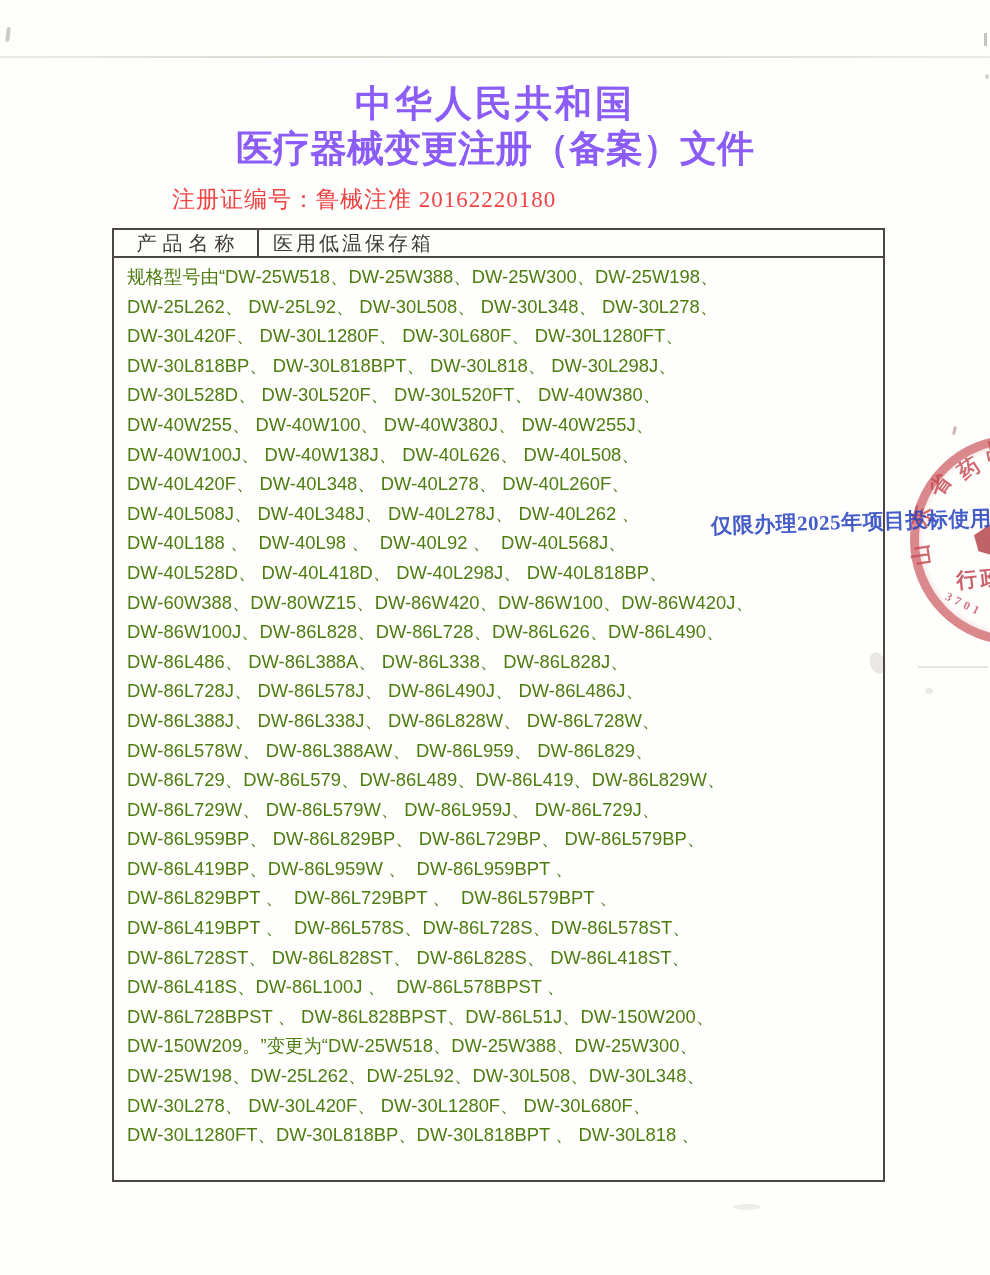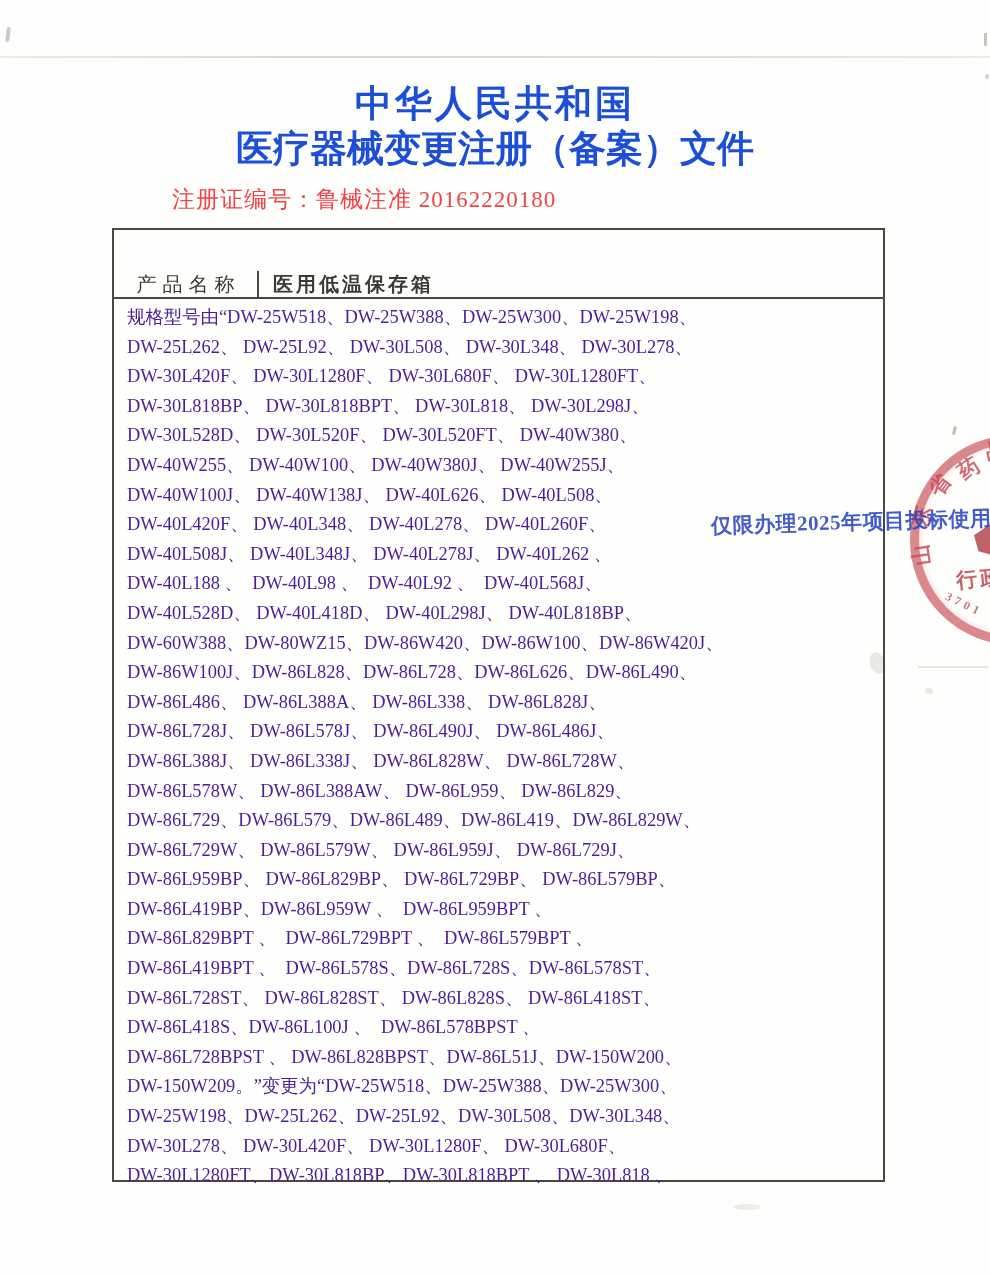--- a/index.html
+++ b/index.html
@@ -9,41 +9,41 @@
     font-family:"Liberation Serif","DejaVu Serif",serif;
     position:relative;overflow:hidden;
   }
   .page{position:absolute;inset:0;overflow:hidden;background:#fefefd;}
 
   
   .top-rule{position:absolute;top:56px;left:0;width:990px;height:2px;
     background:linear-gradient(90deg,#ece8e2,#d9d4cc 30%,#ddd8d1 70%,#ece8e2);opacity:.9;}
 
   
-  .title-block{position:absolute;top:82px;left:0;width:100%;text-align:center;color:#1d4ed8;}
+  .title-block{position:absolute;top:82px;left:0;width:100%;text-align:center;color:#8b5cf6;}
   .title-1{font-size:37px;font-weight:bold;letter-spacing:3px;line-height:44px;}
   .title-2{font-size:37px;font-weight:bold;letter-spacing:0px;line-height:46px;}
 
   
   .reg-line{position:absolute;top:184px;left:172px;font-size:23px;color:#ef4444;letter-spacing:1px;white-space:nowrap;}
 
   
   .doc-table{position:absolute;left:112px;top:228px;width:773px;height:954px;
     border:2px solid #4c4742;box-sizing:border-box;color:#3d3a36;}
-  .row1{display:flex;height:28px;border-bottom:2px solid #4c4742;box-sizing:border-box;margin-top:41px;}
+  .row1{display:flex;height:28px;border-bottom:2px solid #4c4742;box-sizing:border-box;}
   .row2{display:flex;height:922px;box-sizing:border-box;}
   .cell-label{width:145px;border-right:2px solid #4c4742;box-sizing:border-box;
     display:flex;align-items:center;justify-content:center;flex:none;}
   .product-label{font-size:20px;letter-spacing:6px;text-indent:6px;}
   .product-value{flex:1;display:flex;align-items:center;padding-left:14px;
-    font-size:20px;letter-spacing:3px;font-weight:bold;}
+    font-size:20px;letter-spacing:3px;}
   .change-label{font-size:20px;letter-spacing:7px;text-indent:7px;}
   .change-content{flex:1;padding:4px 2px 0 13px;overflow:hidden;}
-  .spec-line{font-family:Liberation Serif, serif;
-    font-size:18.4px;line-height:29.6px;white-space:pre;color:#4c1d95;}
+  .spec-line{font-family:Liberation Sans, sans-serif;
+    font-size:18.4px;line-height:29.6px;white-space:pre;color:#4d7c0f;}
 
   
   .watermark{position:absolute;left:711px;top:508px;z-index:6;
     font-size:21px;font-weight:bold;letter-spacing:0.5px;white-space:nowrap;
     transform:rotate(-1.6deg);opacity:.88;}
 
   
   .stamp{position:absolute;left:910px;top:435px;width:210px;height:210px;z-index:5;opacity:.92;}
   .stamp-ring{position:absolute;left:0;top:0;width:192px;height:192px;border-radius:50%;
     border:9px solid rgba(199,66,74,.68);

